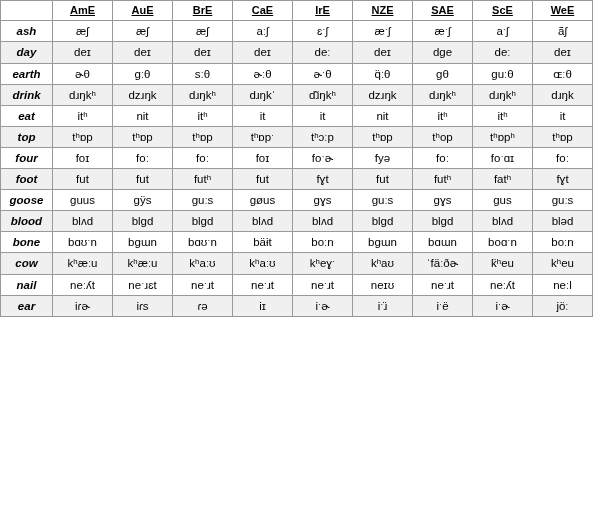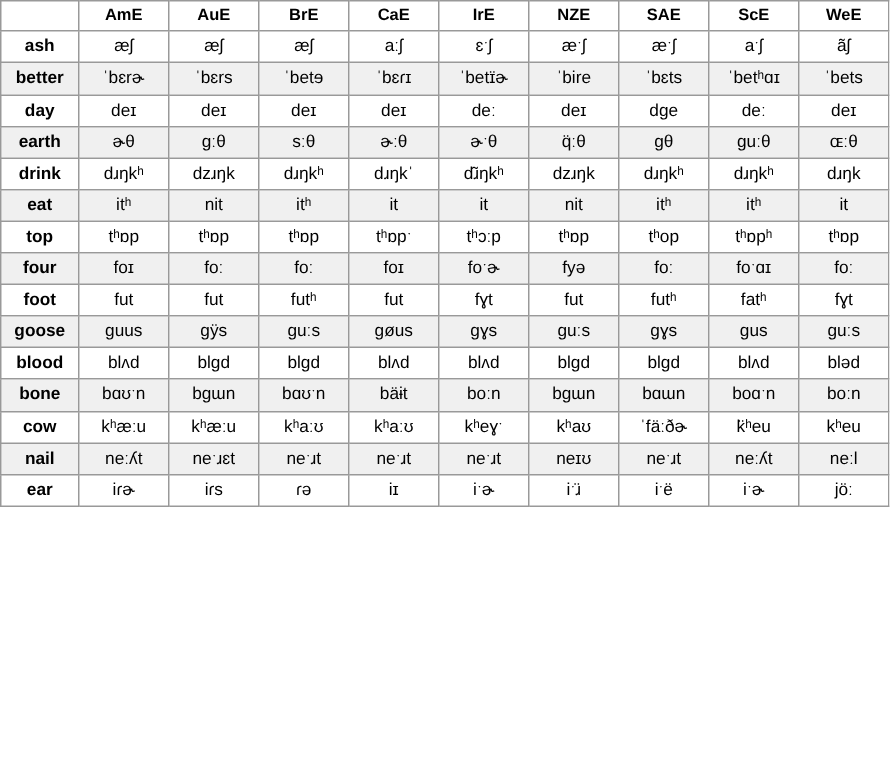--- a/index.html
+++ b/index.html
@@ -19,24 +19,26 @@
       text-align: center;
       padding: 2px 1px;
       font-size: 11.5px;
       line-height: 1.4;
       overflow: hidden;
     }
     th {
       background: #fff;
       font-weight: bold;
       font-size: 11px;
+      text-decoration: underline;
     }
     td:first-child {
       font-weight: bold;
       background: #fff;
+      font-style: italic;
     }
     tr:nth-child(even) td {
       background: #f0f0f0;
     }
     tr:nth-child(even) td:first-child {
       background: #f0f0f0;
     }
     tr:nth-child(odd) td {
       background: #fff;
     }
@@ -72,32 +74,20 @@
         <td>æʃ</td>
         <td>æʃ</td>
         <td>aːʃ</td>
         <td>ɛˑʃ</td>
         <td>æˑʃ</td>
         <td>æˑʃ</td>
         <td>aˑʃ</td>
         <td>ãʃ</td>
       </tr>
       <tr>
-        <td>better</td>
-        <td>ˈbɛrɚ</td>
-        <td>ˈbɛrs</td>
-        <td>ˈbetɘ</td>
-        <td>ˈbɛɾɪ</td>
-        <td>ˈbetɪ̈ɚ</td>
-        <td>ˈbire</td>
-        <td>ˈbɛts</td>
-        <td>ˈbetʰɑɪ</td>
-        <td>ˈbets</td>
-      </tr>
-      <tr>
         <td>day</td>
         <td>deɪ</td>
         <td>deɪ</td>
         <td>deɪ</td>
         <td>deɪ</td>
         <td>deː</td>
         <td>deɪ</td>
         <td>dɡe</td>
         <td>deː</td>
         <td>deɪ</td>

